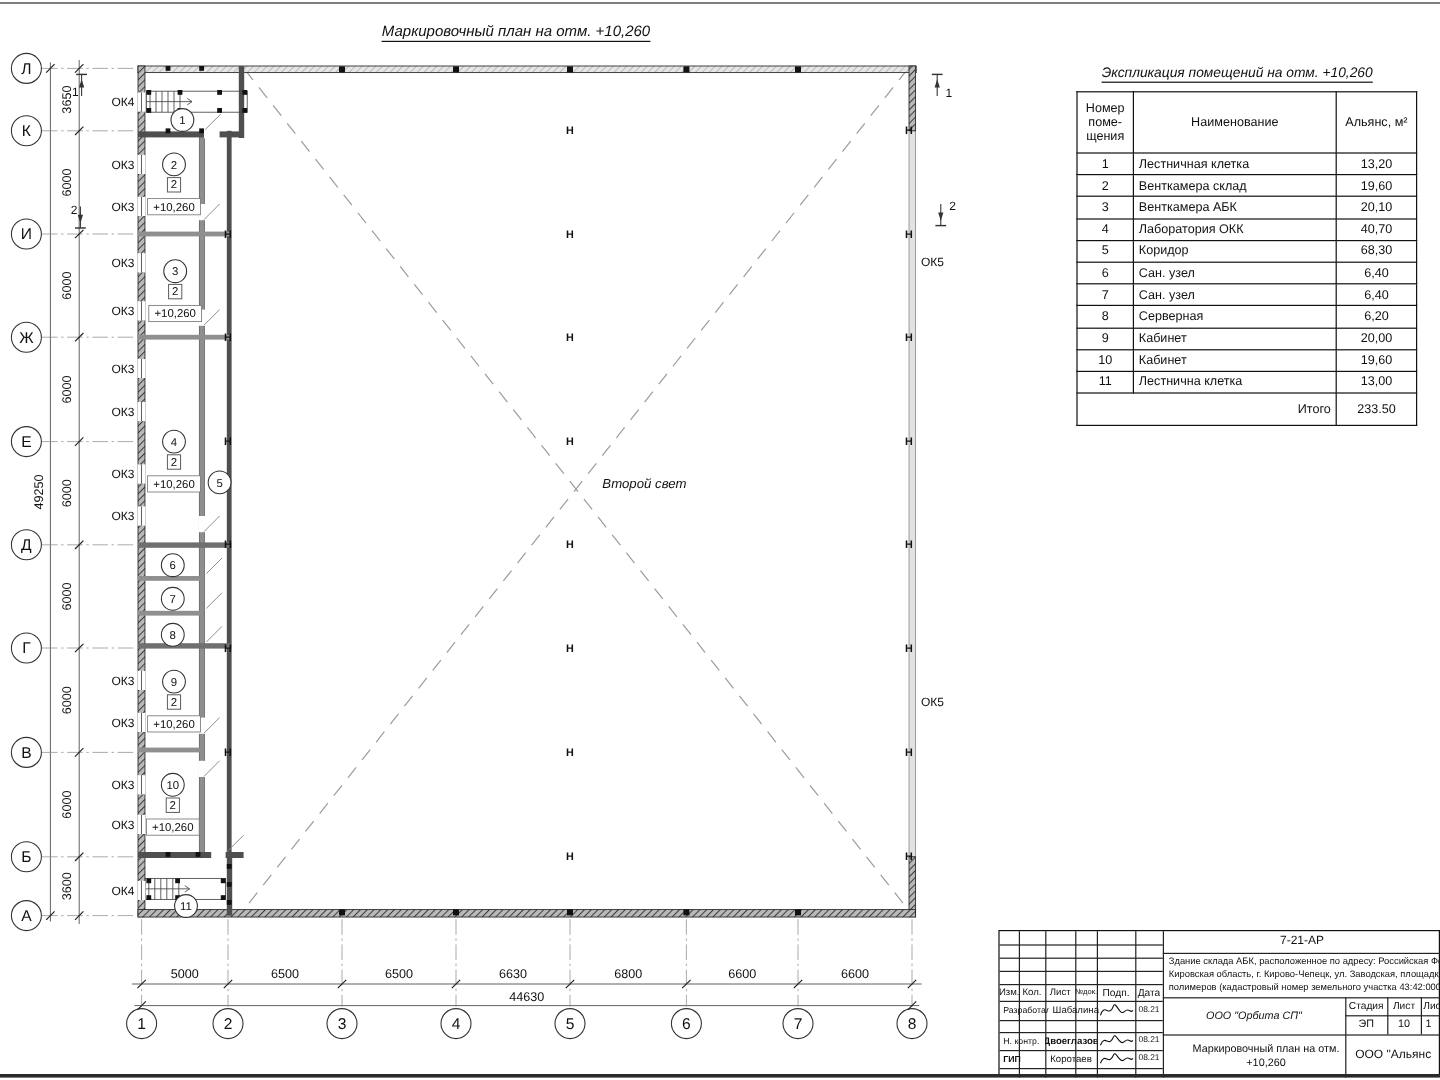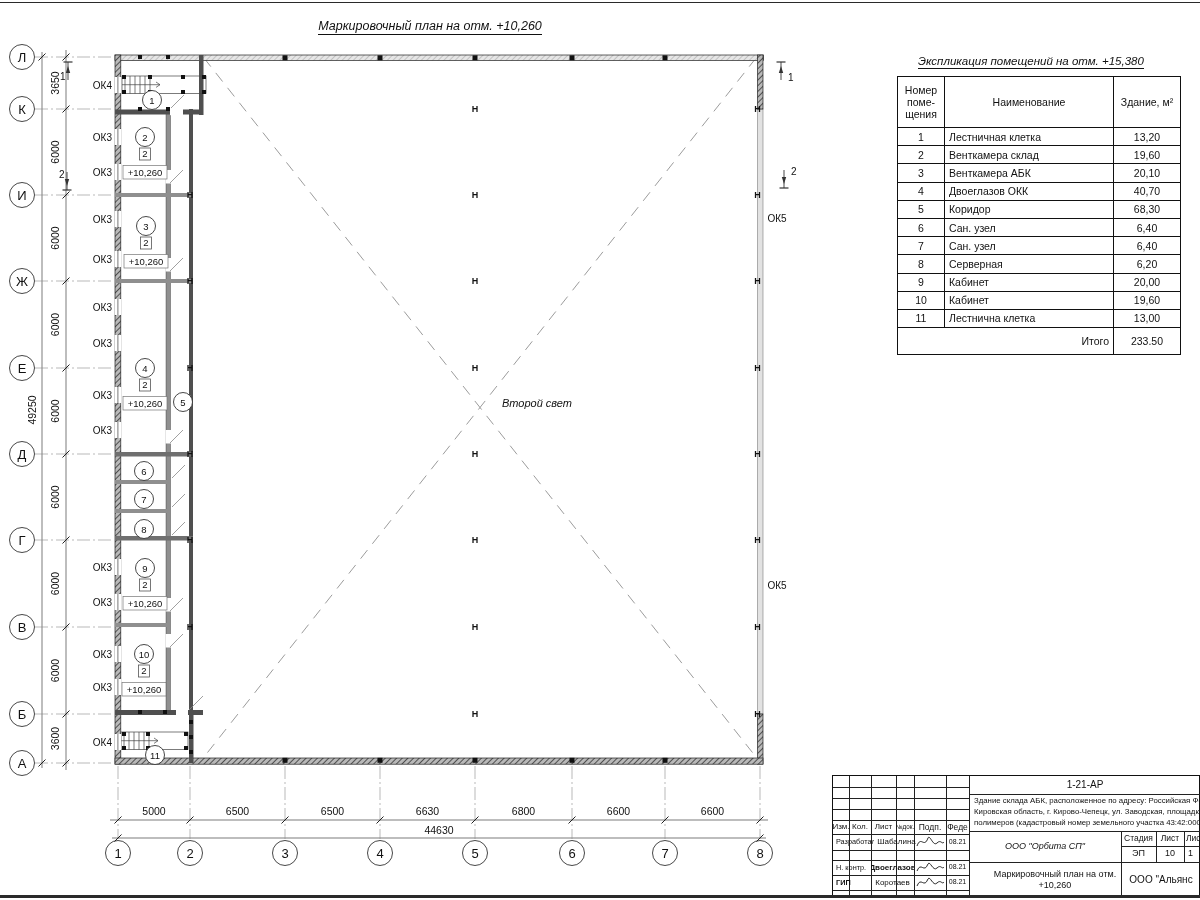--- a/index.html
+++ b/index.html
@@ -394,49 +394,49 @@
         <text x="788" y="81" class="sect">1</text>
         <line x1="784" y1="170" x2="784" y2="188" stroke="#333" stroke-width="0.9"></line>
         <line x1="779.5" y1="188" x2="788.5" y2="188" stroke="#333" stroke-width="1.2"></line>
         <polygon points="781.8,177 786.2,177 784,184" fill="#333"></polygon>
         <text x="791" y="175" class="sect">2</text>
       </g>
   </svg>
 
   <div class="schedule">
     <div class="schedule-title">
-      <span class="uline">Экспликация помещений на отм. +15,380</span>
+      <span class="uline">Экспликация помещений на отм. +10,260</span>
     </div>
     <table>
       <thead>
         <tr>
           <th class="c-num">Номер поме- щения</th>
           <th class="c-name">Наименование</th>
-          <th class="c-area">Здание, м²</th>
+          <th class="c-area">Альянс, м²</th>
         </tr>
       </thead>
       <tbody id="schedule-body">
           <tr>
             <td class="c-num">1</td>
             <td class="c-name">Лестничная клетка</td>
             <td class="c-area">13,20</td>
           </tr>
           <tr>
             <td class="c-num">2</td>
             <td class="c-name">Венткамера склад</td>
             <td class="c-area">19,60</td>
           </tr>
           <tr>
             <td class="c-num">3</td>
             <td class="c-name">Венткамера АБК</td>
             <td class="c-area">20,10</td>
           </tr>
           <tr>
             <td class="c-num">4</td>
-            <td class="c-name">Двоеглазов ОКК</td>
+            <td class="c-name">Лаборатория ОКК</td>
             <td class="c-area">40,70</td>
           </tr>
           <tr>
             <td class="c-num">5</td>
             <td class="c-name">Коридор</td>
             <td class="c-area">68,30</td>
           </tr>
           <tr>
             <td class="c-num">6</td>
             <td class="c-name">Сан. узел</td>
@@ -495,30 +495,30 @@
         <div class="hl" style="left: 0px; top: 58px; width: 136px;"></div>
         <div class="hl" style="left: 0px; top: 74px; width: 136px;"></div>
         <div class="hl" style="left: 0px; top: 84px; width: 136px;"></div>
         <div class="hl" style="left: 0px; top: 99px; width: 136px;"></div>
         <div class="hl" style="left: 0px; top: 114px; width: 136px;"></div>
         <div class="hl" style="left: 136px; top: 18px; width: 232px;"></div>
         <div class="hl" style="left: 136px; top: 55px; width: 232px;"></div>
         <div class="hl" style="left: 136px; top: 86px; width: 232px;"></div>
         <div class="hl" style="left: 288px; top: 70px; width: 80px;"></div>
       </div>
-    <div class="tbc" style="left:136px;top:0;width:232px;height:18px;font-size:10px">1-21-АР</div>
+    <div class="tbc" style="left:136px;top:0;width:232px;height:18px;font-size:10px">7-21-АР</div>
     <div class="tbc addr" style="left:137px;top:19px;width:231px;height:11px;font-size:7.8px">Здание склада АБК, расположенное по адресу: Российская Феде</div>
     <div class="tbc addr" style="left:137px;top:30px;width:231px;height:11px;font-size:7.8px">Кировская область, г. Кирово-Чепецк, ул. Заводская, площадка з</div>
     <div class="tbc addr" style="left:137px;top:41px;width:231px;height:11px;font-size:7.8px">полимеров (кадастровый номер земельного участка 43:42:0000</div>
     <div class="tbc" style="left:0;top:44px;width:16px;height:14px;font-size:8px">Изм.</div>
     <div class="tbc" style="left:16px;top:44px;width:22px;height:14px;font-size:8px">Кол.</div>
     <div class="tbc" style="left:38px;top:44px;width:25px;height:14px;font-size:8px">Лист</div>
     <div class="tbc" style="left:63px;top:44px;width:18px;height:14px;font-size:6.3px">№док.</div>
     <div class="tbc" style="left:81px;top:44px;width:32px;height:14px;font-size:8.5px">Подп.</div>
-    <div class="tbc" style="left:113px;top:44px;width:23px;height:14px;font-size:8.5px">Феде</div>
+    <div class="tbc" style="left:113px;top:44px;width:23px;height:14px;font-size:8.5px">Дата</div>
     <div id="tb-roles">
         <div class="tbc" style="left: 0px; top: 58px; width: 38px; height: 16px; font-size: 7.3px; justify-content: flex-start; padding-left: 3px; text-align: left;">Разработал</div>
         <div class="tbc" style="left: 42px; top: 58px; width: 43px; height: 16px; font-size: 8px;">Шабалина</div>
         <div class="tbc" style="left: 113px; top: 58px; width: 23px; height: 16px; font-size: 7px;">08.21</div>
         <svg width="30" height="16" style="position: absolute; left: 82px; top: 58px;">
           <path d="M2,12 C6,1 9,15 13,4 C15,0 18,13 22,9 S27,11 29,8" stroke="#111" fill="none" stroke-width="0.9"></path>
         </svg>
         <div class="tbc" style="left: 0px; top: 84px; width: 38px; height: 15px; font-size: 7.3px; justify-content: flex-start; padding-left: 3px; text-align: right;">Н. контр.</div>
         <div class="tbc" style="left: 38px; top: 84px; width: 43px; height: 15px; font-size: 8px; font-weight: bold;">Двоеглазов</div>
         <div class="tbc" style="left: 113px; top: 84px; width: 23px; height: 15px; font-size: 7px;">08.21</div>

